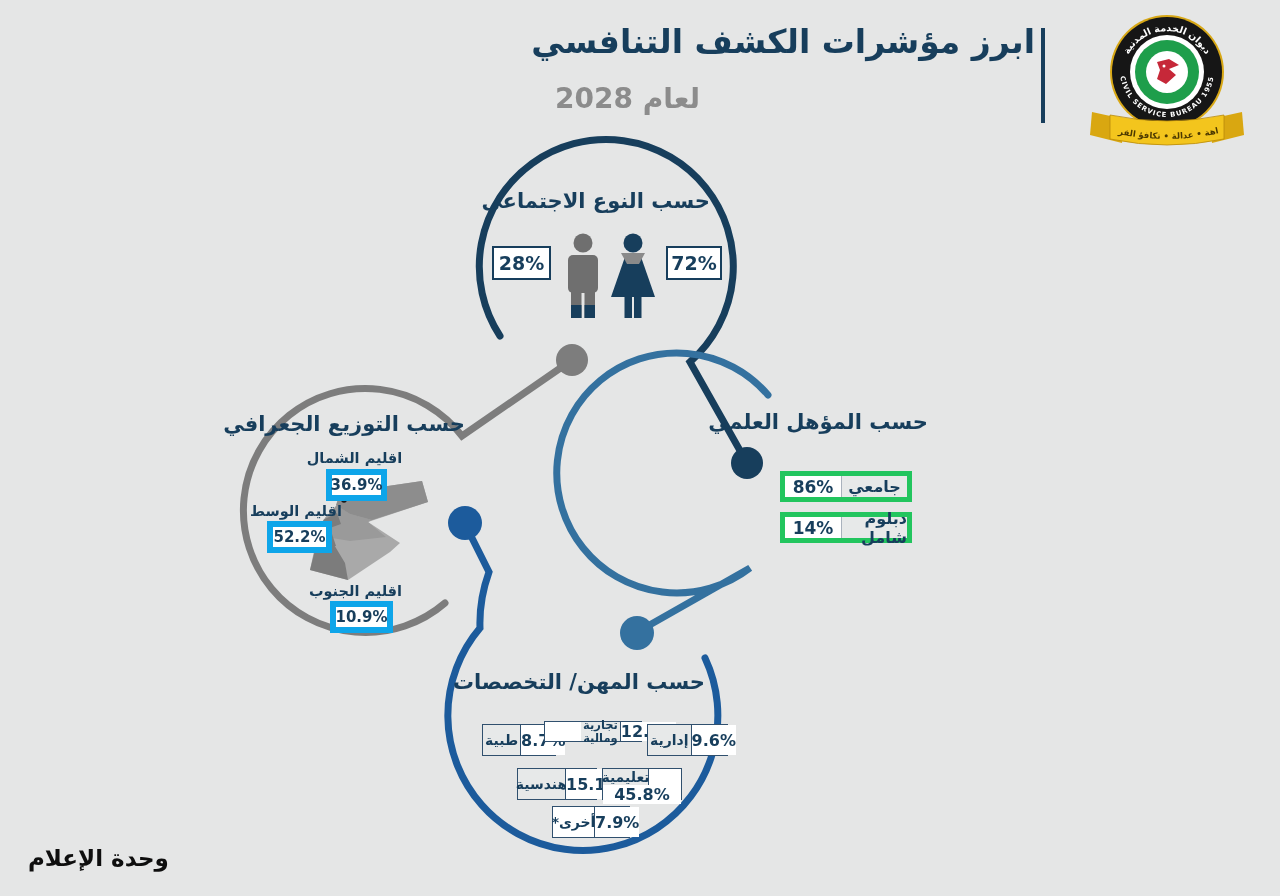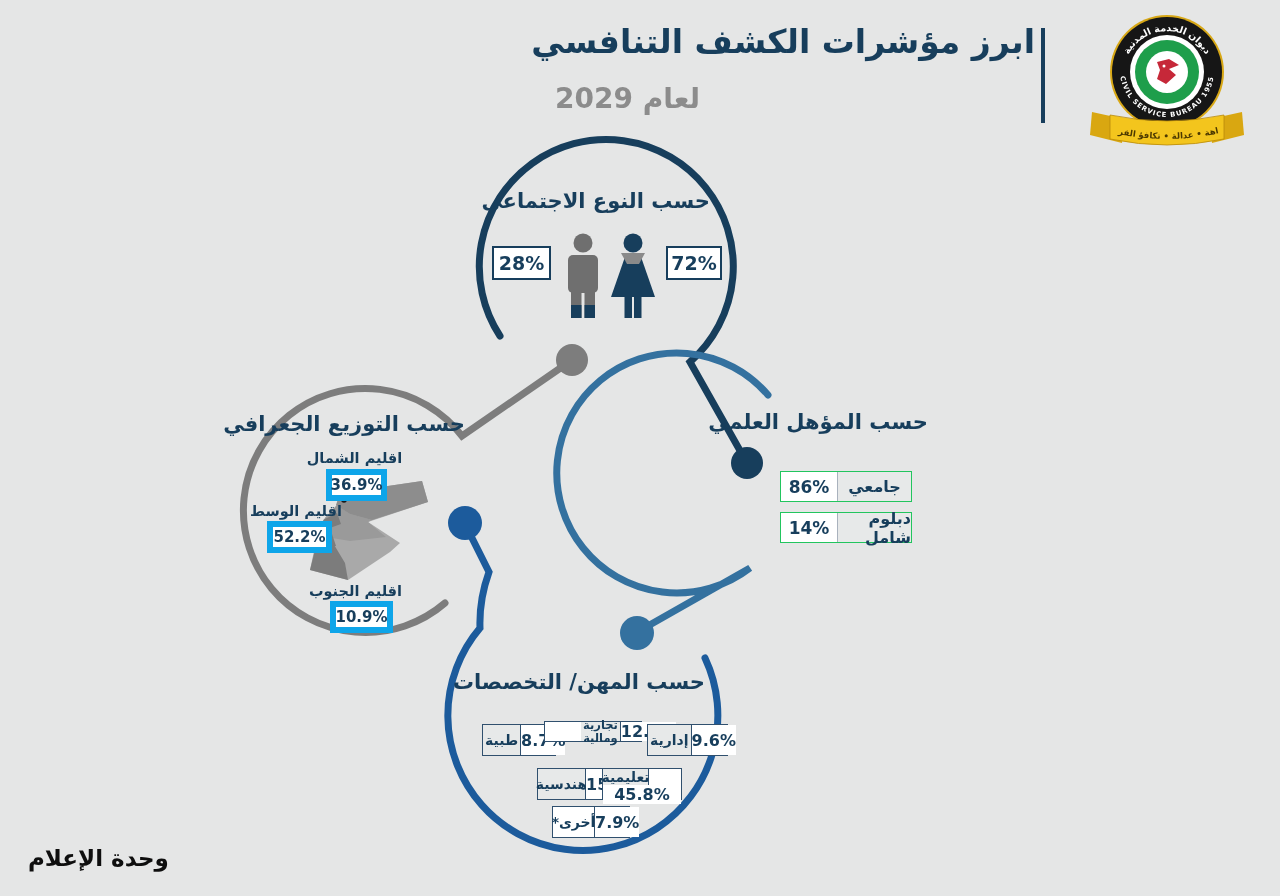--- a/index.html
+++ b/index.html
@@ -33,21 +33,21 @@
     position:absolute;color:#173e5c;font-weight:bold;font-size:14.5px;
     text-align:center;direction:rtl;white-space:nowrap;
   }
   .geo-box{
     position:absolute;background:#fff;border:6px solid #0ea5e9;
     display:flex;align-items:center;justify-content:center;
     font-weight:bold;font-size:15px;color:#173e5c;
   }
   .qrow{
     position:absolute;width:132px;height:31px;display:flex;
-    border:1px solid #22c55e;background:#fff;box-sizing:border-box;
+    border:5px solid #22c55e;background:#fff;box-sizing:border-box;
   }
   .qrow .val{
     width:56px;display:flex;align-items:center;justify-content:center;
     font-weight:bold;font-size:17px;color:#173e5c;background:#fff;
   }
   .qrow .lab{
     flex:1;display:flex;align-items:center;justify-content:center;
     background:#e7e9e9;border-left:1px solid #a9b2bd;
     font-weight:bold;font-size:16px;color:#173e5c;direction:rtl;
   }
@@ -149,21 +149,21 @@
         <path d="M1242,112 L1210,119 L1212,143 L1244,135 Z" fill="#d9a711"></path>
         <path d="M1110,115 Q1167,127 1224,115 L1224,139 Q1167,151 1110,139 Z" fill="#f3c51d" stroke="#b8890a" stroke-width="0.8"></path>
         <text font-size="8.5" font-weight="bold" fill="#4c3900" text-anchor="middle">
           <textPath href="#ribbon-arc" startOffset="50%">نزاهة • عدالة • تكافؤ الفرص</textPath>
         </text>
       </g>
     </g>
   </svg>
 
   <div class="hdr-title">ابرز مؤشرات الكشف التنافسي</div>
-  <div class="hdr-sub">لعام 2029</div>
+  <div class="hdr-sub">لعام 2028</div>
   <div class="hdr-sep"></div>
 
   <div class="circle-title" style="left:500px;top:189px;width:210px;">حسب  النوع الاجتماعي</div>
   <div class="vbox" style="left:492px;top:246px;width:55px;height:30px;">28%</div>
   <div class="vbox" style="left:666px;top:246px;width:52px;height:30px;">72%</div>
 
   <div class="circle-title" style="left:760px;top:410px;width:168px;text-align:left;">حسب المؤهل العلمي</div>
   <div class="qrow" style="left:780px;top:471px;">
     <div class="val">86%</div>
     <div class="lab">جامعي</div>
@@ -188,21 +188,21 @@
     <div class="val">8.7%</div>
   </div>
   <div class="pbox" style="left:544px;top:721px;width:98px;height:21px;padding-left:36px;">
     <div class="lab small" style="width:42px;">تجارية ومالية</div>
     <div class="val">12.8%</div>
   </div>
   <div class="pbox" style="left:647px;top:724px;width:81px;">
     <div class="lab" style="width:40px;">إدارية</div>
     <div class="val">9.6%</div>
   </div>
-  <div class="pbox" style="left:517px;top:768px;width:80px;margin-left:20px;">
+  <div class="pbox" style="left:517px;top:768px;width:80px;">
     <div class="lab" style="width:43px;">هندسية</div>
     <div class="val">15.1%</div>
   </div>
   <div class="pbox" style="left:602px;top:768px;width:80px;flex-direction:column;">
     <div class="lab" style="width:41px;">تعليمية</div>
     <div class="val">45.8%</div>
   </div>
   <div class="pbox" style="left:552px;top:806px;width:78px;">
     <div class="lab white" style="width:37px;">أخرى*</div>
     <div class="val">7.9%</div>

